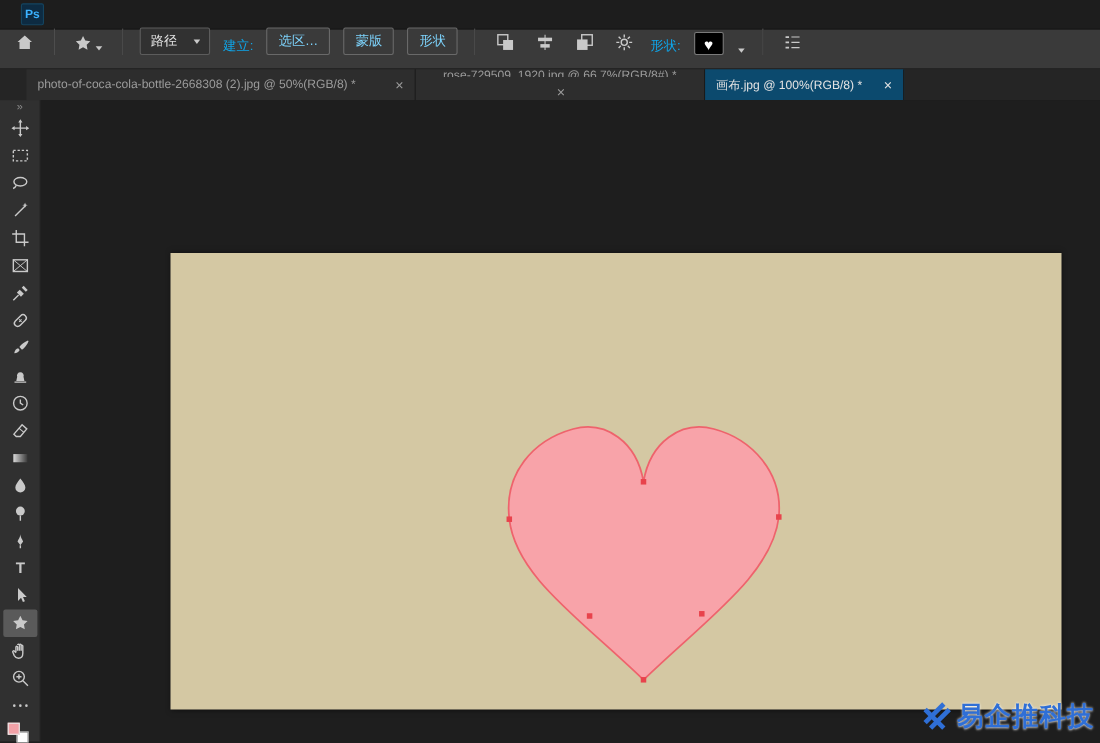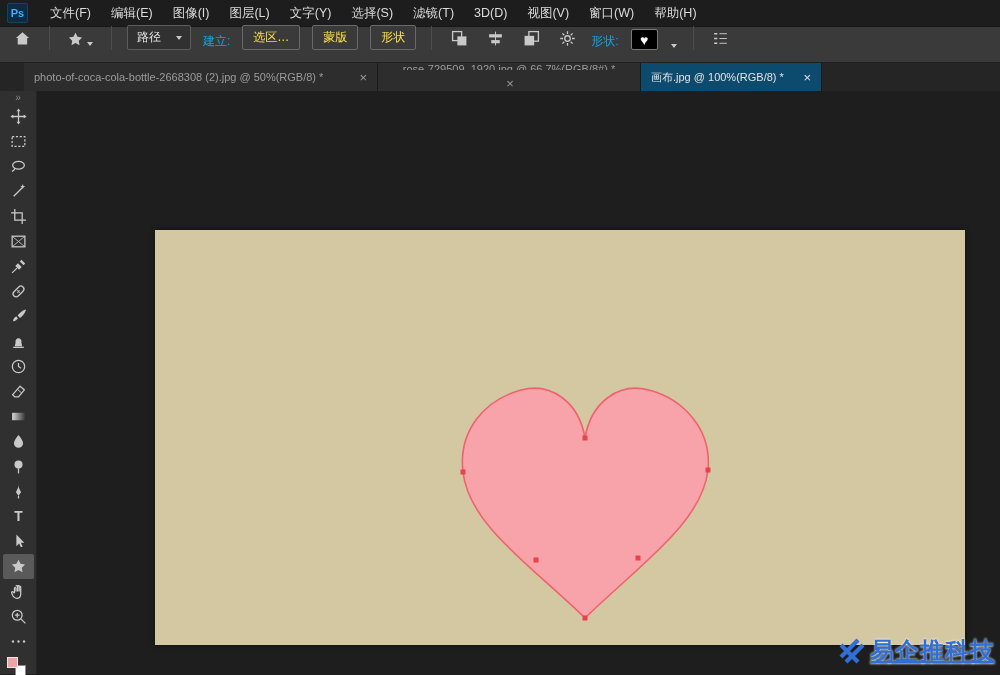--- a/index.html
+++ b/index.html
@@ -6,42 +6,42 @@
   html, body { width: 1000px; height: 675px; overflow: hidden; }
   body {
     font-family: "Liberation Sans", sans-serif;
     background: #1e1e1e;
     position: relative;
   }
 
   
   .menu-bar {
     height: 27px; background: #1d1d1d; display: flex; align-items: center;
-    padding-left: 7px; border-bottom: 1px solid #161616;
+    padding-left: 19px; border-bottom: 1px solid #161616;
   }
   .ps-logo {
     width: 21px; height: 20px; border-radius: 2px; background: #0d2b42;
     color: #3bb2ff; font-size: 11px; font-weight: bold;
     display: flex; align-items: center; justify-content: center; margin-right: 12px;
     border: 1px solid #14445f;
   }
   .menu-items { display: flex; height: 100%; align-items: center; }
   .menu-item { color: #dcdcdc; font-size: 12.5px; padding: 0 10px; height: 100%; display: flex; align-items: center; cursor: default; }
 
   
   .options-bar {
     height: 36px; background: #3a3a3a; border-bottom: 1px solid #202020;
     display: flex; align-items: flex-end; padding: 12px 10px; gap: 12px;
   }
   .v-sep { width: 1px; height: 24px; background: #2a2a2a; border-right: 1px solid #4d4d4d; margin: 0 3px; }
   .opt-icon { width: 24px; height: 24px; display: flex; align-items: center; justify-content: center; }
   .tool-preset { display: flex; align-items: flex-end; gap: 2px; padding: 2px; }
   .opt-btn {
     background: #3a3a3a; border: 1px solid #696969; border-radius: 2px;
-    color: #fde047; font-size: 12px; padding: 3px 10px; font-family: inherit;
+    color: #7dd3fc; font-size: 12px; padding: 3px 10px; font-family: inherit;
   }
   .dropdown {
     display: flex; align-items: center; justify-content: space-between;
     background: #313131; border: 1px solid #5c5c5c; border-radius: 2px;
     color: #e2e2e2; font-size: 12px; padding: 3px 7px 3px 9px; min-width: 64px; gap: 12px;
   }
   .opt-label { color: #0ea5e9; font-size: 12px; }
   .shape-swatch {
     width: 27px; height: 21px; background: #000; border: 1px solid #7a7a7a; border-radius: 2px;
     color: #fff; display: flex; align-items: center; justify-content: center; font-size: 14px; line-height: 1;
@@ -91,33 +91,20 @@
     position: absolute; right: 5px; bottom: 7px; display: flex; align-items: center; gap: 3px;
     font-weight: bold; font-size: 24px; letter-spacing: 1px;
     text-shadow: 0 1px 2px rgba(255,255,255,.75), 0 -1px 2px rgba(255,255,255,.45);
   }
 </style>
 </head>
 <body>
 
 <div class="menu-bar">
   <div class="ps-logo">Ps</div>
-  <div class="menu-items">
-      <span class="menu-item">文件(F)</span>
-      <span class="menu-item">编辑(E)</span>
-      <span class="menu-item">图像(I)</span>
-      <span class="menu-item">图层(L)</span>
-      <span class="menu-item">文字(Y)</span>
-      <span class="menu-item">选择(S)</span>
-      <span class="menu-item">滤镜(T)</span>
-      <span class="menu-item">3D(D)</span>
-      <span class="menu-item">视图(V)</span>
-      <span class="menu-item">窗口(W)</span>
-      <span class="menu-item">帮助(H)</span>
-    </div>
 </div>
 
 <div class="options-bar">
   <div class="opt-icon">
     <svg class="icon" viewBox="0 0 16 16">
         <path class="f" d="M8 2.2L1.8 7.6h1.7v6h8.9v-6h1.8z"></path>
       </svg>
   </div>
   <div class="v-sep"></div>
   <div class="tool-preset">
@@ -346,21 +333,21 @@
       <svg class="heart-svg" viewBox="0 0 810 415" preserveAspectRatio="none">
           <path d="M430 208 C424 172 396 152 366 160 C330 170 303 200 308 242 C314 294 372 332 430 388 C488 332 547 292 553 240 C557 199 528 169 494 160 C464 152 436 172 430 208 Z" fill="#f8a3a9" stroke="#ee636c" stroke-width="1.6"></path>
           <rect x="427.5" y="205.5" width="5" height="5" fill="#e8434c"></rect>
           <rect x="305.5" y="239.5" width="5" height="5" fill="#e8434c"></rect>
           <rect x="550.5" y="237.5" width="5" height="5" fill="#e8434c"></rect>
           <rect x="378.5" y="327.5" width="5" height="5" fill="#e8434c"></rect>
           <rect x="480.5" y="325.5" width="5" height="5" fill="#e8434c"></rect>
           <rect x="427.5" y="385.5" width="5" height="5" fill="#e8434c"></rect>
         </svg>
     </div>
-    <div class="watermark" style="color: rgb(47, 111, 214); text-decoration: underline;">
+    <div class="watermark" style="color: rgb(47, 111, 214);">
       <svg width="30" height="30" viewBox="0 0 30 30">
         <g stroke="#2f6fd6" stroke-width="4.2" fill="none">
           <path d="M4 21L21 4"></path>
             <path d="M9 26L26 9"></path>
             <path d="M4 9l17 17"></path>
         </g>
       </svg>
       <span>易企推科技</span>
     </div>
   </div>

